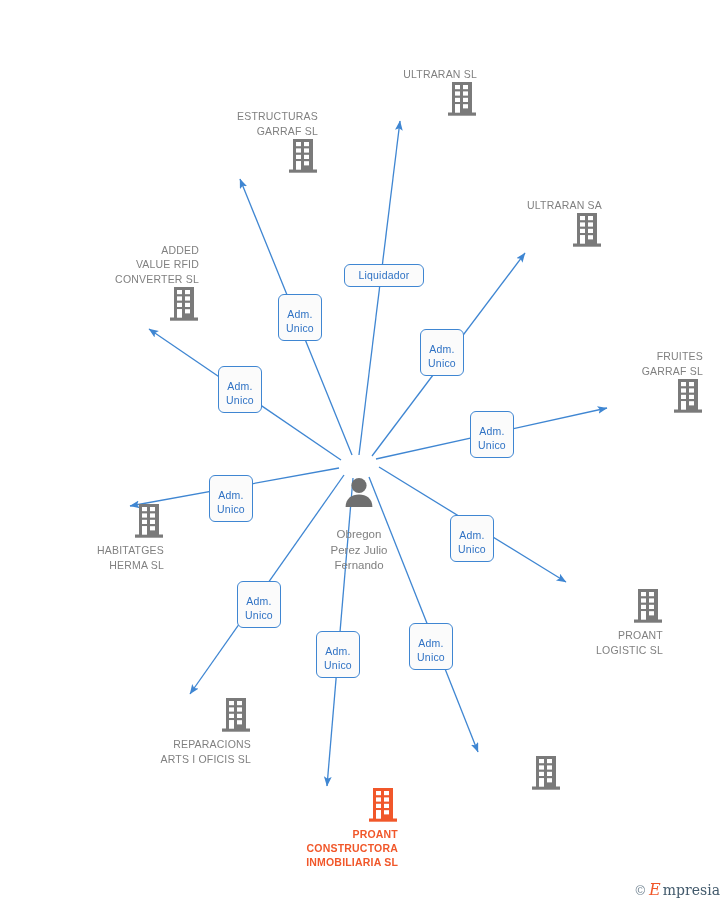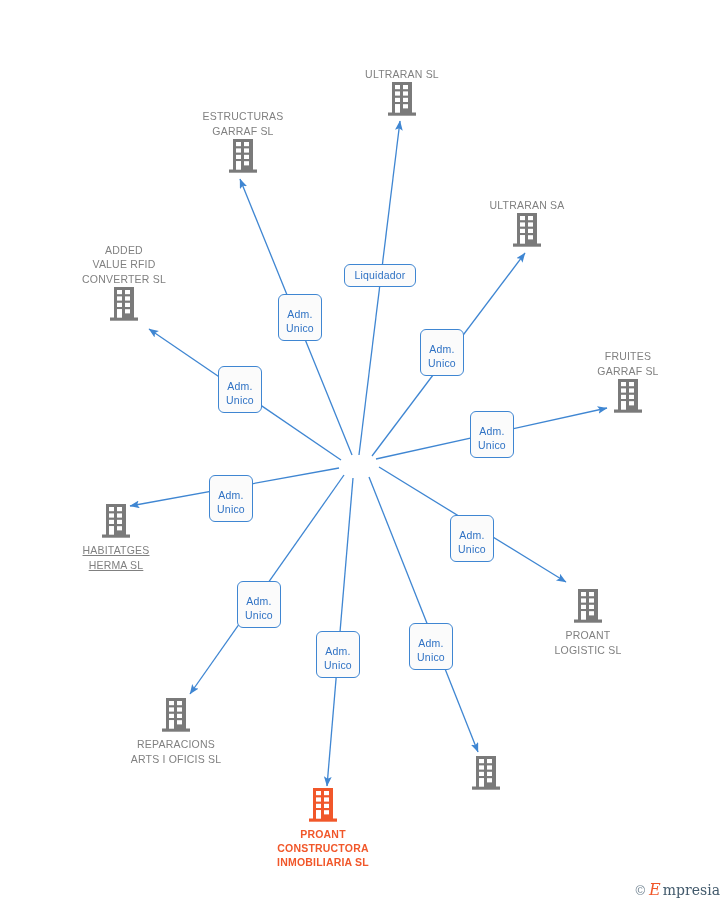--- a/index.html
+++ b/index.html
@@ -23,21 +23,21 @@
     top: 0;
     width: 728px;
     height: 905px;
   }
 
   
   .node {
     position: absolute;
     width: 150px;
     margin-left: -75px;
-    text-align: center;
+    text-align: right;
     color: #808080;
     font-size: 10.5px;
     line-height: 14.5px;
     letter-spacing: 0.2px;
     white-space: pre-line;
   }
   .node .icon-wrap {
     display: block;
     height: 40px;
     line-height: 0;
@@ -131,21 +131,21 @@
         <line x1="376" y1="459" x2="607" y2="408" stroke="#3f86d2" stroke-width="1.3" marker-end="url(#arrow)"></line>
         <line x1="339" y1="468" x2="130" y2="506" stroke="#3f86d2" stroke-width="1.3" marker-end="url(#arrow)"></line>
         <line x1="379" y1="467" x2="566" y2="582" stroke="#3f86d2" stroke-width="1.3" marker-end="url(#arrow)"></line>
         <line x1="344" y1="475" x2="190" y2="694" stroke="#3f86d2" stroke-width="1.3" marker-end="url(#arrow)"></line>
         <line x1="353" y1="478" x2="327" y2="786" stroke="#3f86d2" stroke-width="1.3" marker-end="url(#arrow)"></line>
         <line x1="369" y1="477" x2="478" y2="752" stroke="#3f86d2" stroke-width="1.3" marker-end="url(#arrow)"></line>
       </g>
   </svg>
 
   <div id="chip-layer">
-      <div class="chip one-line" style="left: 344px; top: 263.5px; width: 72px;">Liquidador</div>
+      <div class="chip one-line" style="left: 344px; top: 263.5px; width: 80px;">Liquidador</div>
       <div class="chip" style="left: 278px; top: 293.5px; width: 44px;">Adm.
 Unico</div>
       <div class="chip" style="left: 420px; top: 328.5px; width: 44px;">Adm.
 Unico</div>
       <div class="chip" style="left: 218px; top: 365.5px; width: 44px;">Adm.
 Unico</div>
       <div class="chip" style="left: 470px; top: 410.5px; width: 44px;">Adm.
 Unico</div>
       <div class="chip" style="left: 209px; top: 474.5px; width: 44px;">Adm.
 Unico</div>
@@ -222,21 +222,21 @@
             <rect x="8" y="4" width="5" height="4.2" fill="#ffffff"></rect>
             <rect x="16" y="4" width="5" height="4.2" fill="#ffffff"></rect>
             <rect x="8" y="10.4" width="5" height="4.2" fill="#ffffff"></rect>
             <rect x="16" y="10.4" width="5" height="4.2" fill="#ffffff"></rect>
             <rect x="8" y="16.8" width="5" height="4.2" fill="#ffffff"></rect>
             <rect x="16" y="16.8" width="5" height="4.2" fill="#ffffff"></rect>
             <rect x="8" y="23.200000000000003" width="5" height="4.2" fill="#ffffff"></rect>
             <rect x="16" y="23.200000000000003" width="5" height="4.2" fill="#ffffff"></rect>
             <rect x="8" y="23.2" width="5" height="8.5" fill="#ffffff"></rect>
           </svg></span></div>
-      <div class="node" style="left: 116px; top: 503px; text-decoration: underline;"><span class="icon-wrap"><svg width="30" height="38" viewBox="0 0 30 38">
+      <div class="node" style="left: 89px; top: 503px;"><span class="icon-wrap"><svg width="30" height="38" viewBox="0 0 30 38">
             <rect x="5" y="1" width="20" height="32" fill="#7a7a7a"></rect>
             <rect x="1" y="31.5" width="28" height="3.2" fill="#7a7a7a"></rect>
             <rect x="8" y="4" width="5" height="4.2" fill="#ffffff"></rect>
             <rect x="16" y="4" width="5" height="4.2" fill="#ffffff"></rect>
             <rect x="8" y="10.4" width="5" height="4.2" fill="#ffffff"></rect>
             <rect x="16" y="10.4" width="5" height="4.2" fill="#ffffff"></rect>
             <rect x="8" y="16.8" width="5" height="4.2" fill="#ffffff"></rect>
             <rect x="16" y="16.8" width="5" height="4.2" fill="#ffffff"></rect>
             <rect x="8" y="23.200000000000003" width="5" height="4.2" fill="#ffffff"></rect>
             <rect x="16" y="23.200000000000003" width="5" height="4.2" fill="#ffffff"></rect>
@@ -294,20 +294,31 @@
             <rect x="8" y="16.8" width="5" height="4.2" fill="#ffffff"></rect>
             <rect x="16" y="16.8" width="5" height="4.2" fill="#ffffff"></rect>
             <rect x="8" y="23.200000000000003" width="5" height="4.2" fill="#ffffff"></rect>
             <rect x="16" y="23.200000000000003" width="5" height="4.2" fill="#ffffff"></rect>
             <rect x="8" y="23.2" width="5" height="8.5" fill="#ffffff"></rect>
           </svg></span><span class="cap">PROANT
 CONSTRUCTORA
 INMOBILIARIA SL</span></div>
     </div>
 
+  <div class="person-node" id="center-node" style="left: 359px; top: 446px;">
+    <span class="icon-wrap">
+      <svg width="34" height="30" viewBox="0 0 34 30" xmlns="http://www.w3.org/2000/svg">
+        <circle cx="17" cy="8.5" r="7.6" fill="#6f6f6f"></circle>
+        <path d="M3.6 30 C3.6 21.5 9.6 17.4 17 17.4 C24.4 17.4 30.4 21.5 30.4 30 Z" fill="#6f6f6f"></path>
+      </svg>
+    </span>
+    <span class="cap">Obregon
+Perez Julio
+Fernando</span>
+  </div>
 
   <div id="watermark">
     <span class="copy">©</span>
     <span class="brand-e">E</span>
     <span class="brand-rest">mpresia</span>
   </div>
 
 </div>
 
 </body></html>

